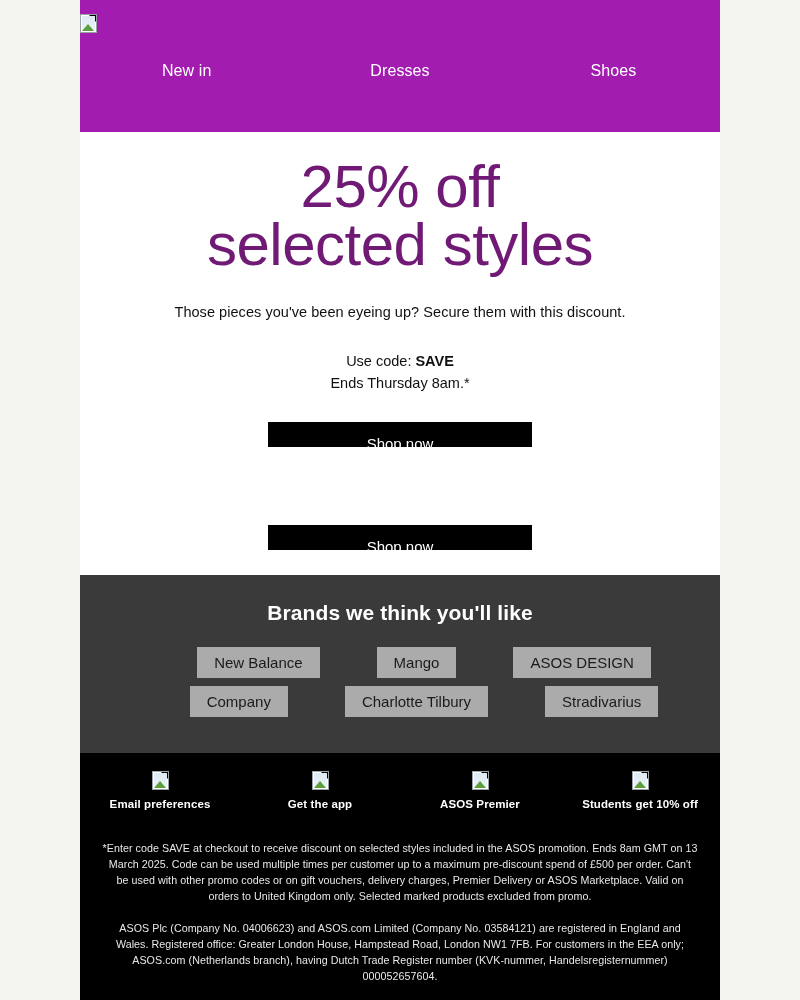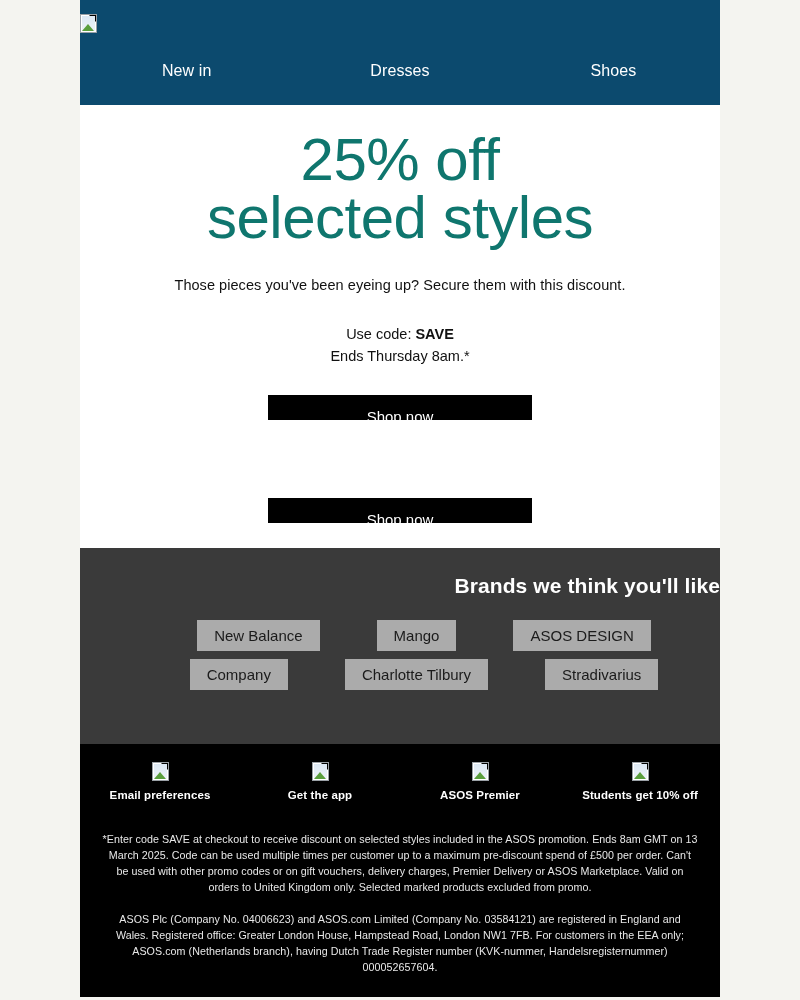--- a/index.html
+++ b/index.html
@@ -14,22 +14,22 @@
     height: 1000px;
     overflow: hidden;
   }
   .email-wrap {
     width: 640px;
     margin: 0 auto;
   }
 
   
   .header {
-    background: #0c4a6e;
-    height: 105px;
+    background: #a21caf;
+    height: 132px;
     position: relative;
     padding-left: 32px;
   }
   .logo-slot {
     position: absolute;
     left: 0px;
     top: 14px;
     width: 22px;
     height: 22px;
   }
@@ -95,21 +95,21 @@
     background: #ffffff;
     padding: 0 0 0 0;
     text-align: center;
   }
   .headline {
     margin: 0;
     padding-top: 26px;
     font-size: 60px;
     line-height: 58px;
     font-weight: 400;
-    color: #0f766e;
+    color: #701a75;
     letter-spacing: -0.5px;
   }
   .subhead {
     margin: 0;
     padding-top: 30px;
     font-size: 14.5px;
     color: #111111;
     letter-spacing: 0.05px;
   }
   .code-block {
@@ -134,22 +134,22 @@
     border: 0;
     cursor: pointer;
     font-family: "Liberation Sans", sans-serif;
   }
   .cta-spacer { height: 78px; }
   .hero-bottom-pad { height: 25px; }
 
   
   .brands {
     background: #3a3a3a;
-    padding: 26px 0 46px 0;
-    text-align: right;
+    padding: 26px 0 28px 0;
+    text-align: center;
   }
   .brands-title {
     margin: 0 0 22px 0;
     color: #ffffff;
     font-size: 21px;
     font-weight: 700;
     letter-spacing: 0.1px;
   }
   .pill-row {
     display: flex;

